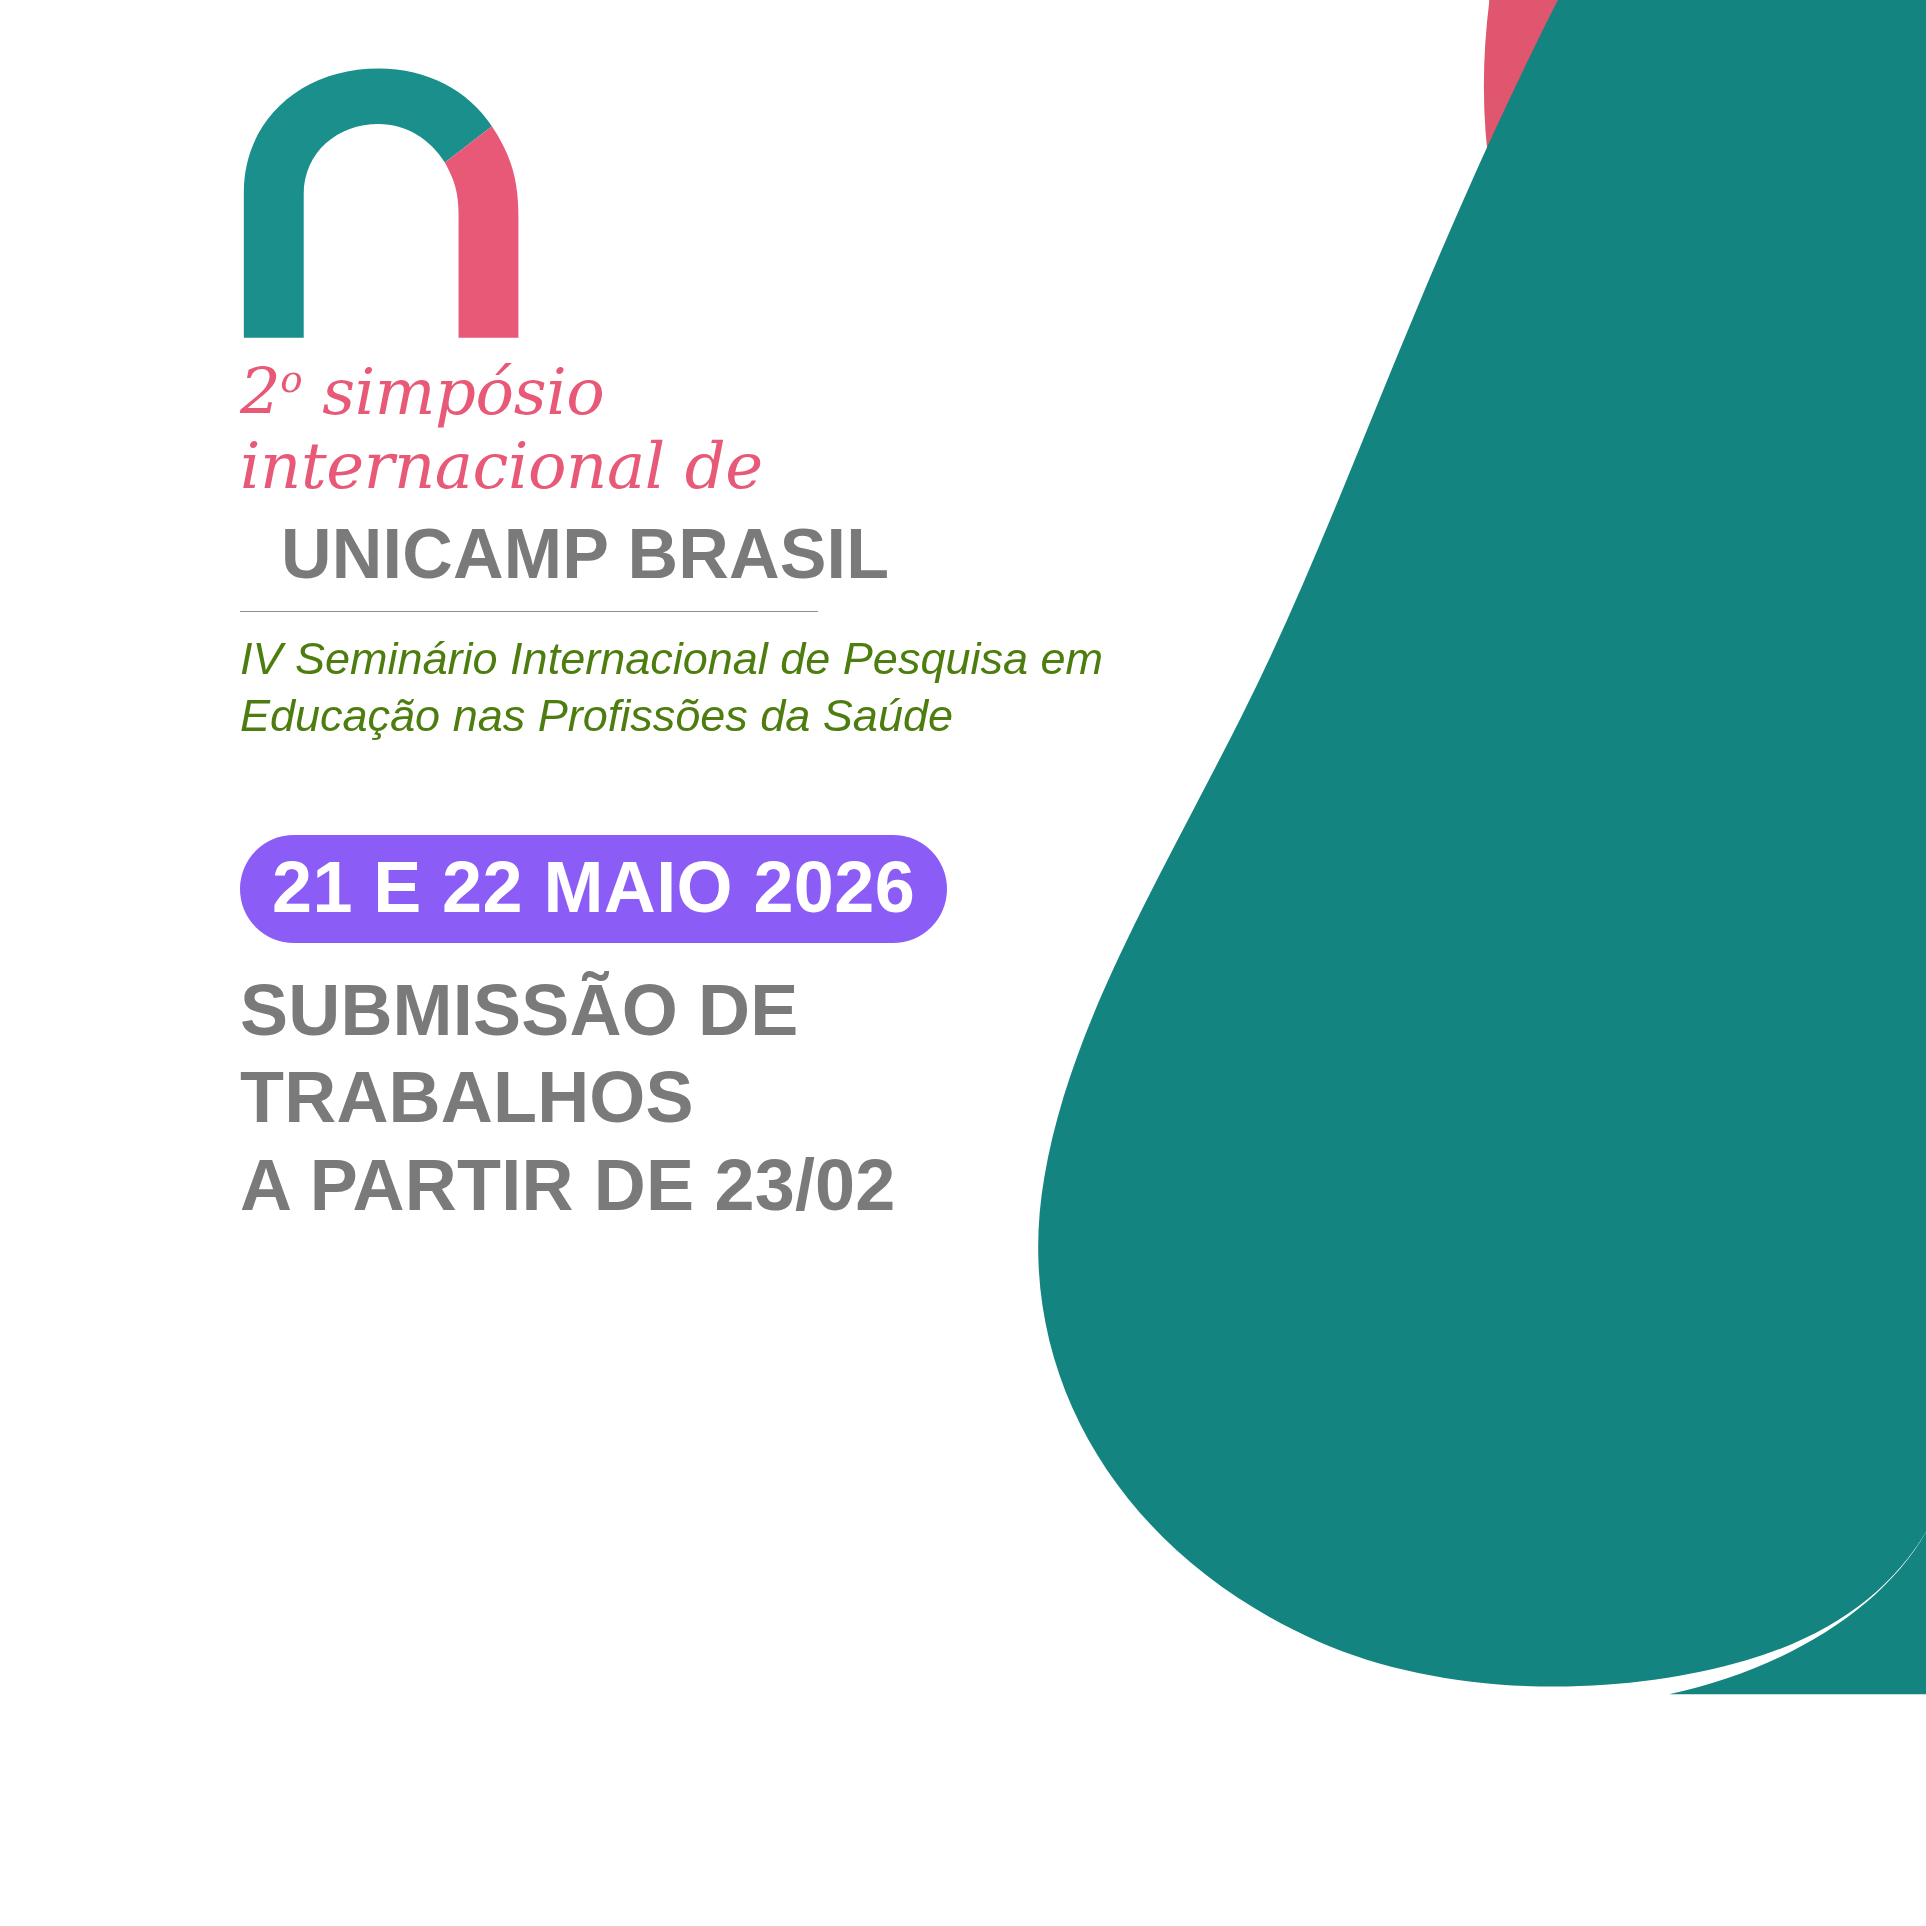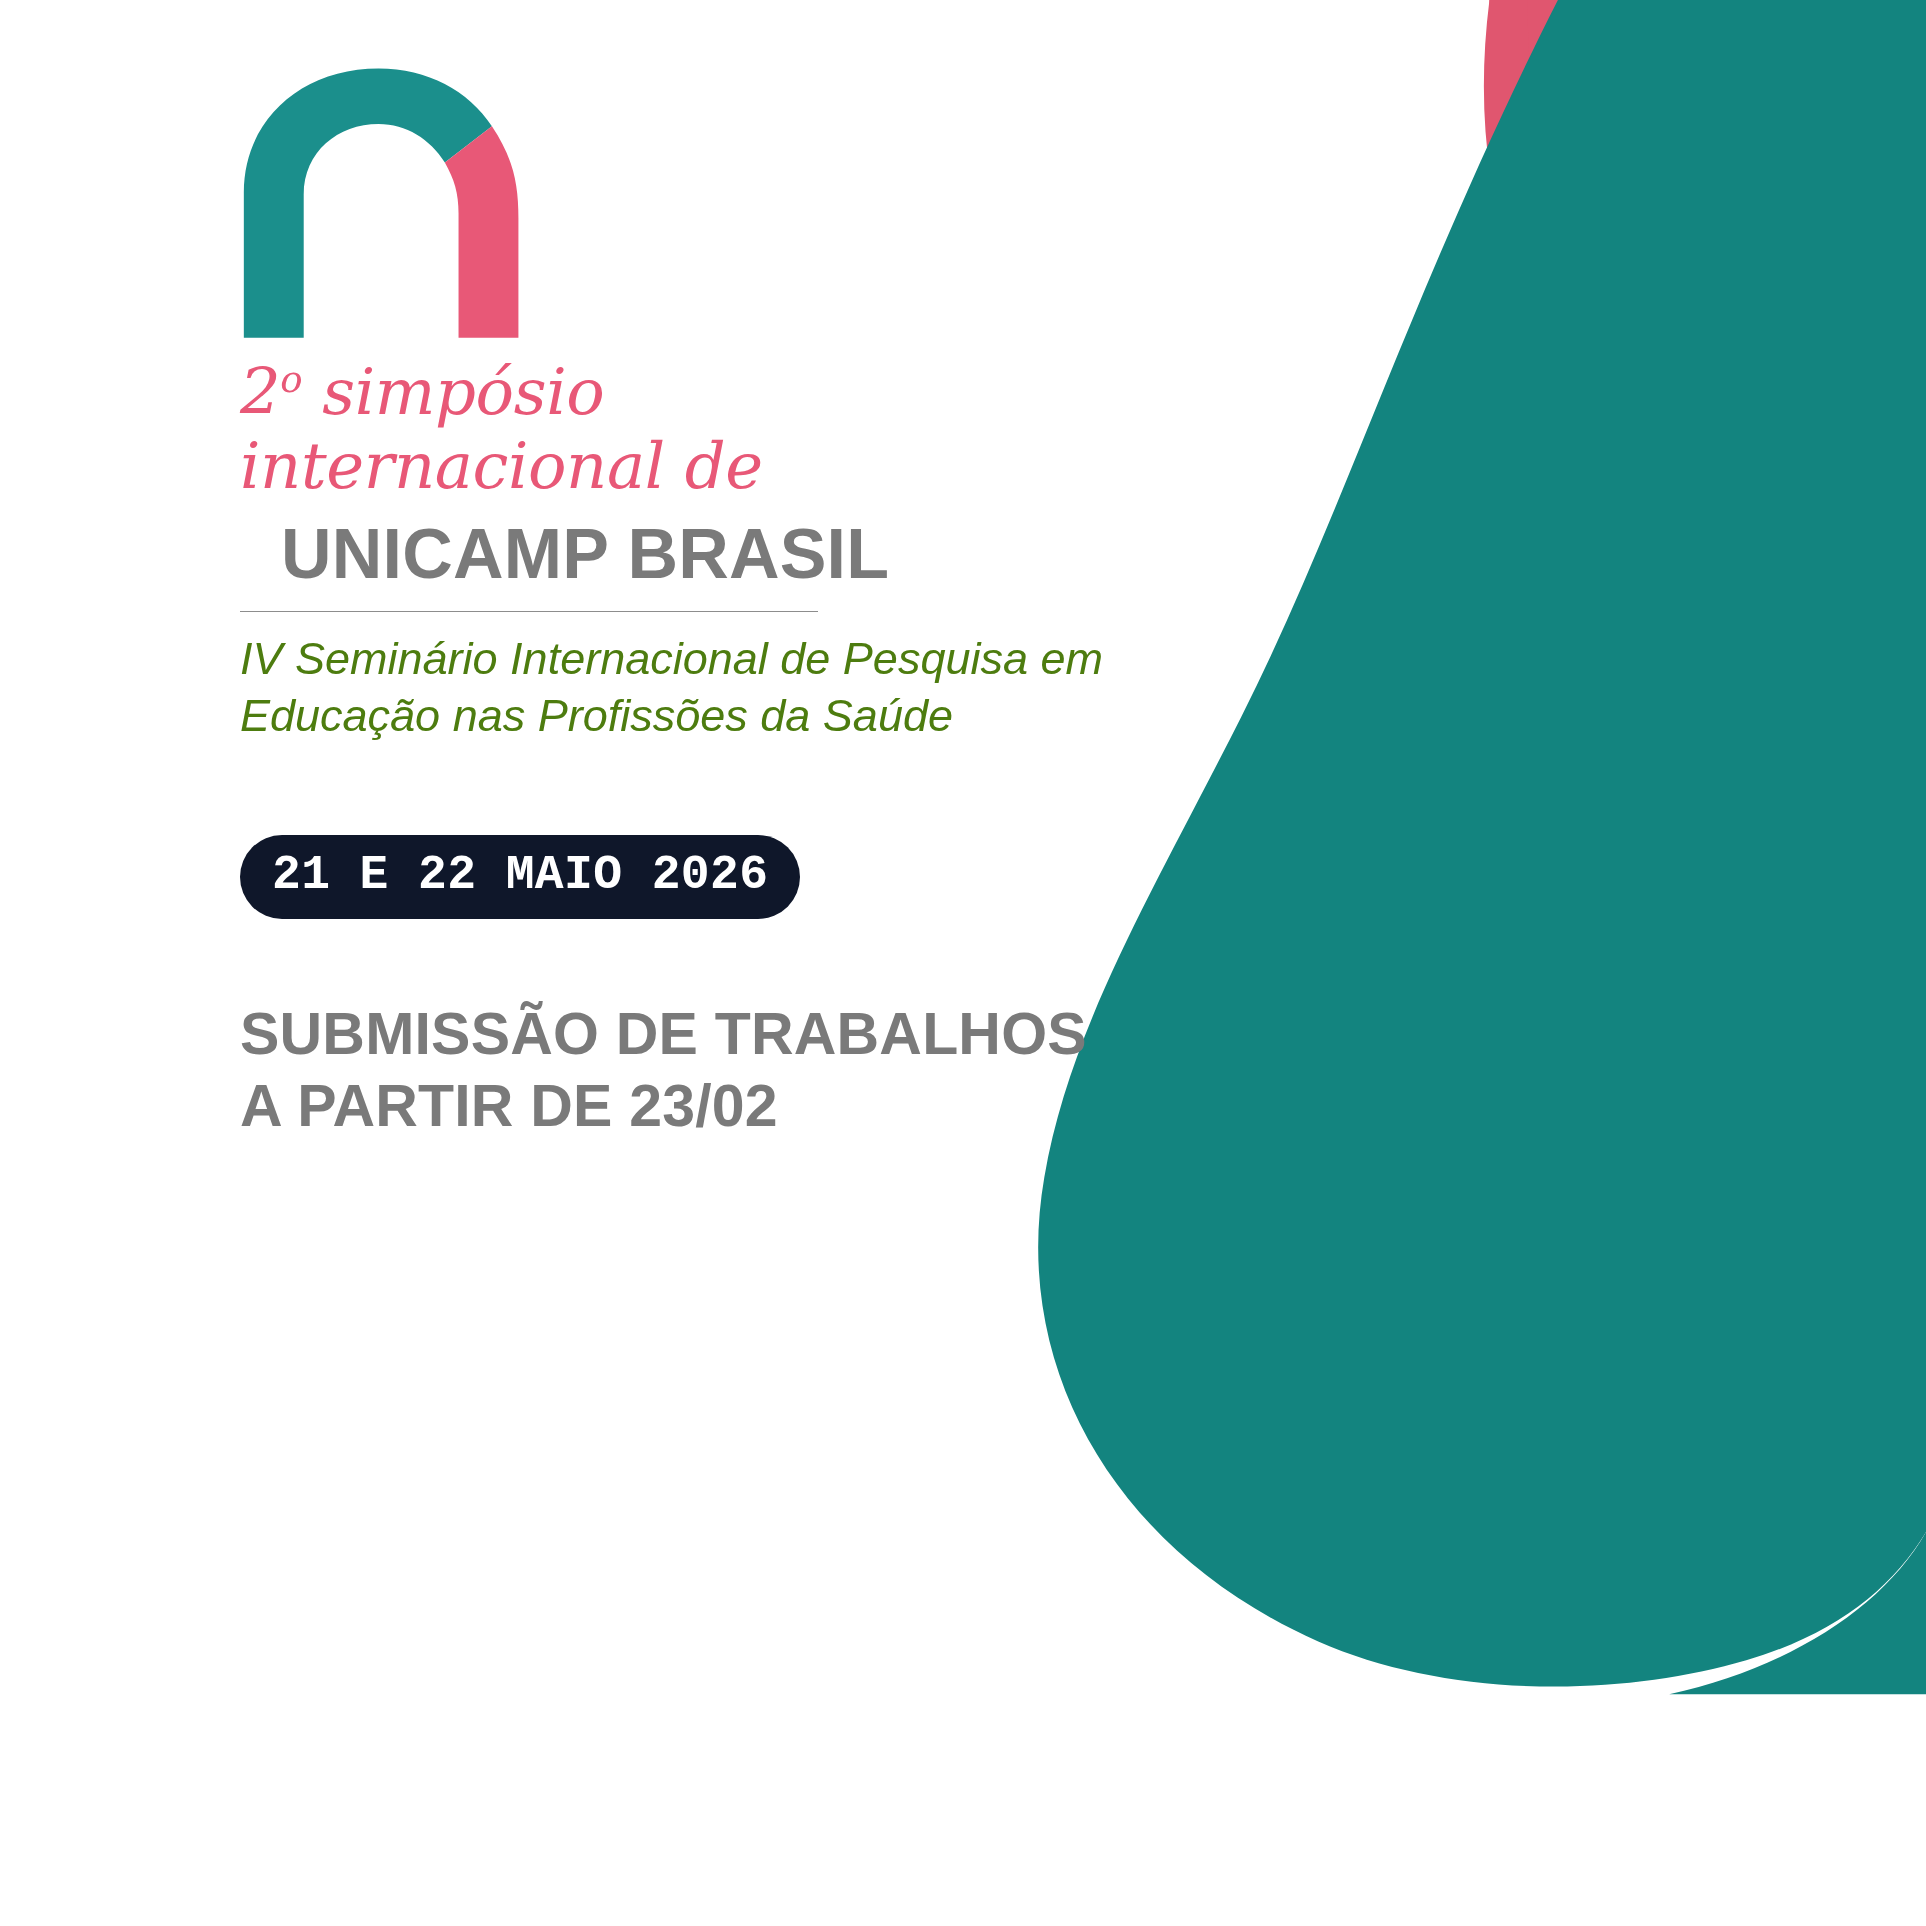--- a/index.html
+++ b/index.html
@@ -93,49 +93,49 @@
     font-style: italic;
     color: #4d7c0f;
     font-size: 45px;
     line-height: 1.26;
     font-weight: 400;
   }
 
   .date-pill {
     display: inline-block;
     margin-top: 90px;
-    background: #0f172a;
+    background: #8b5cf6;
     color: #ffffff;
     border-radius: 86px;
     padding: 16.3px 32px 19.7px 32px;
-    font-family: Liberation Mono, monospace;
-    font-weight: 700;
-    font-size: 48px;
+    font-family: Liberation Sans, sans-serif;
+    font-weight: 700;
+    font-size: 72px;
     letter-spacing: 0.4px;
     line-height: 1;
   }
 
   .headline {
     margin-top: 20.5px;
     font-family: "DejaVu Serif", "Liberation Serif", serif;
     font-style: italic;
     font-weight: 700;
     color: #e85877;
     font-size: 154px;
     line-height: 0.94;
     letter-spacing: -1.7px;
   }
   .headline .hl2 { display: block; }
 
   .footnote {
-    margin-top: 80px;
+    margin-top: 24px;
     font-family: "Liberation Sans", sans-serif;
     font-weight: 700;
     color: #7a7a7a;
-    font-size: 59px;
+    font-size: 72px;
     line-height: 1.22;
     letter-spacing: 0.2px;
   }
   .footnote .fl2 { display: block; }
 </style>
 </head>
 <body>
 
 <div id="poster">
 

